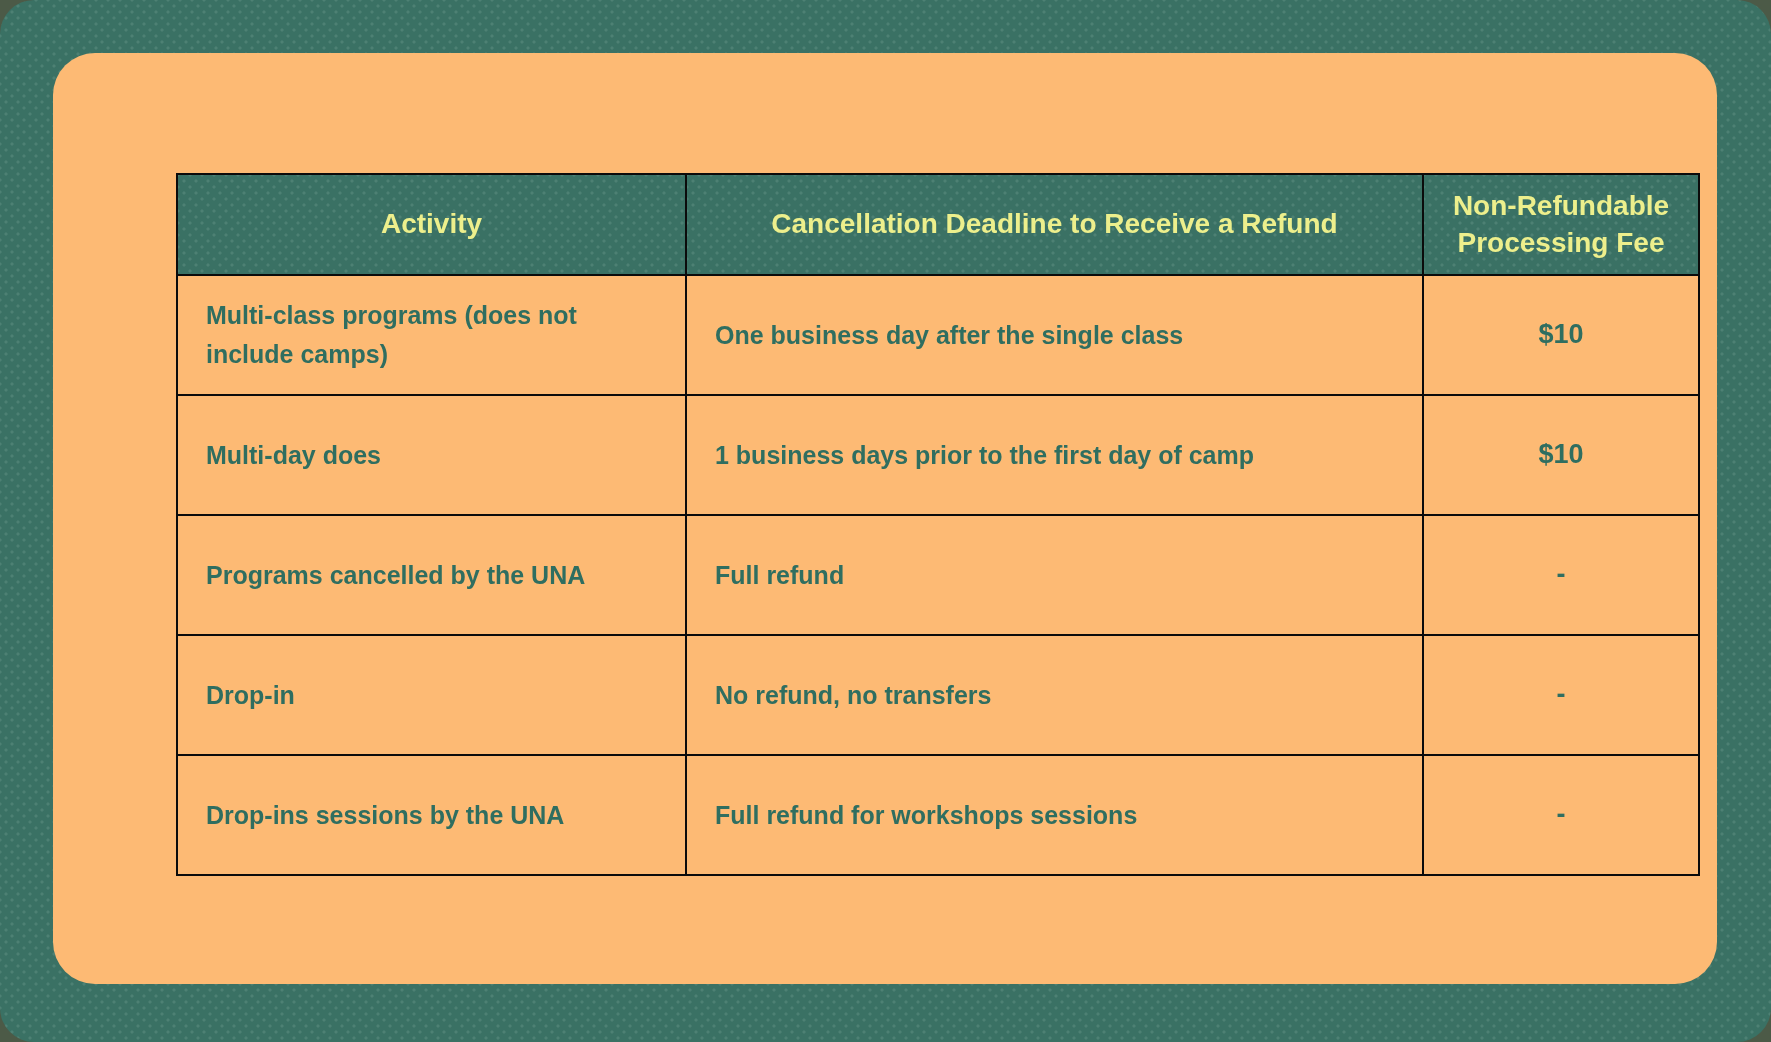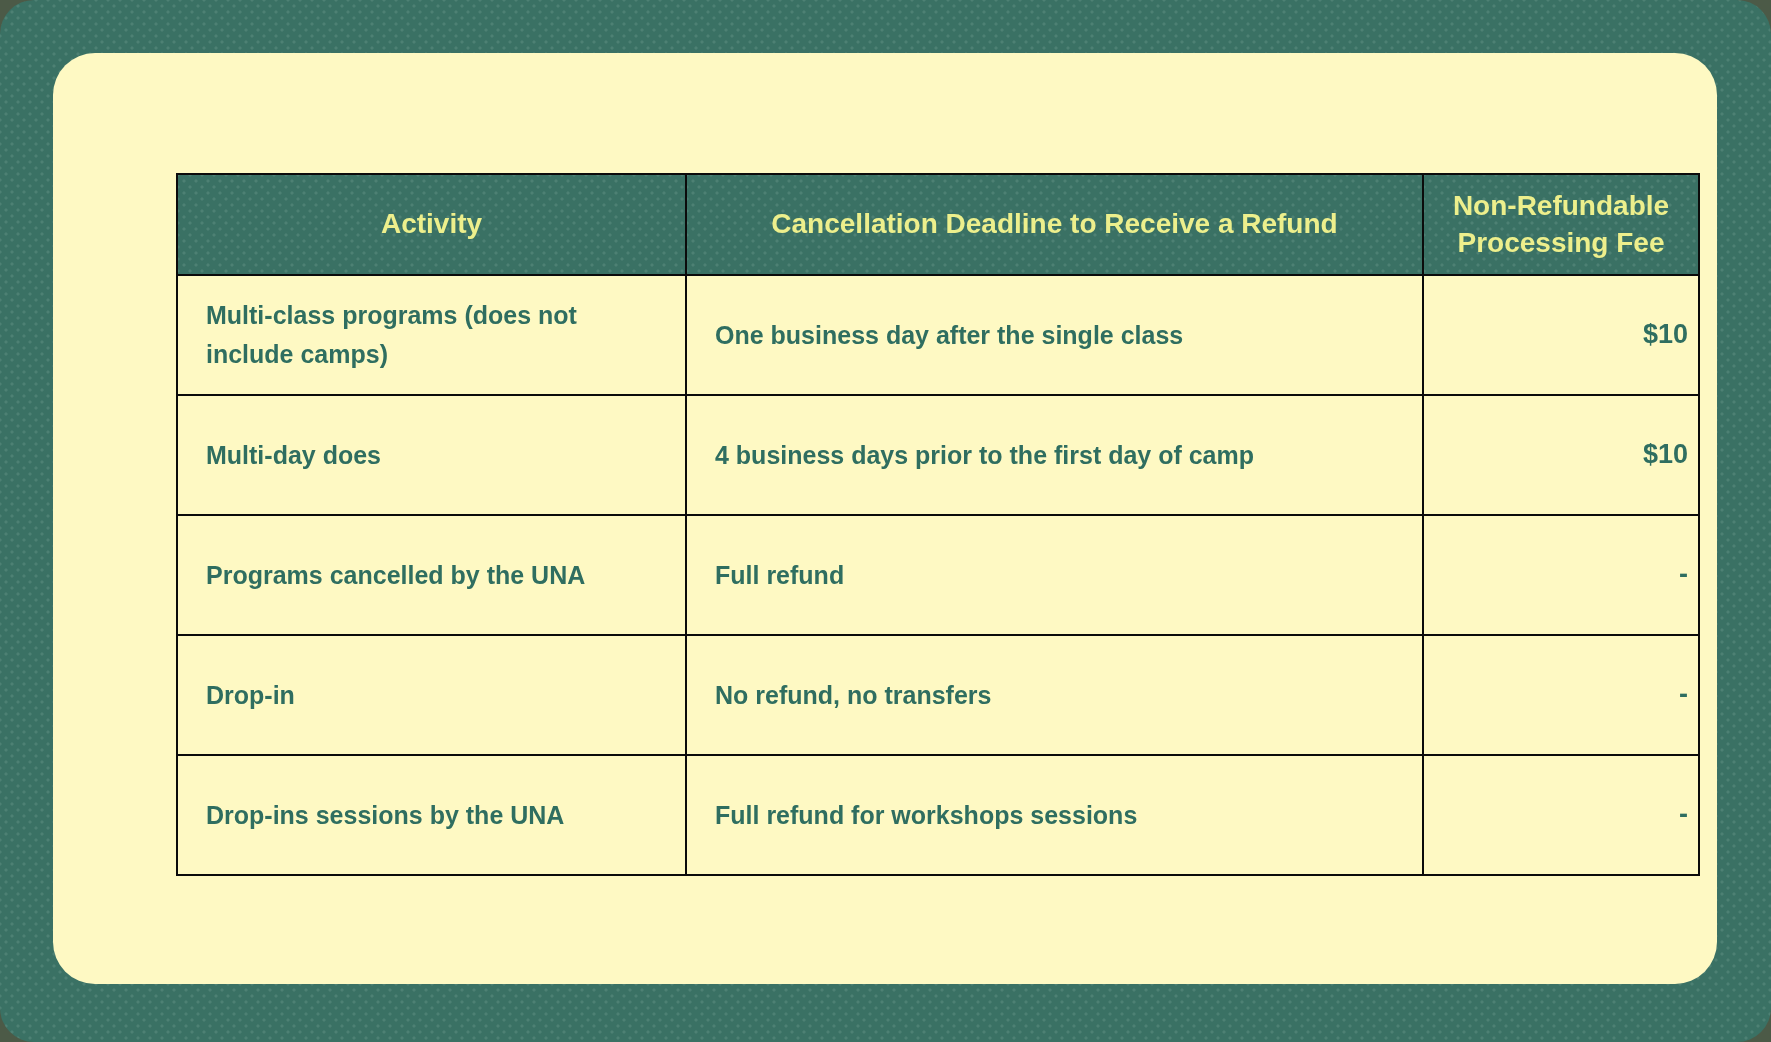--- a/index.html
+++ b/index.html
@@ -24,21 +24,21 @@
       radial-gradient(circle, rgba(210,235,220,0.13) 1.3px, transparent 1.8px);
     background-size: 12px 12px, 12px 12px;
     background-position: 0 0, 6px 6px;
   }
   .card {
     position: absolute;
     left: 53px;
     top: 53px;
     width: 1664px;
     height: 931px;
-    background: #fef9c3;
+    background: #fdba74;
     border-radius: 42px;
   }
   table.policy {
     position: absolute;
     left: 123px;
     top: 120px;
     width: 1522px;
     border-collapse: collapse;
     table-layout: fixed;
   }
@@ -68,21 +68,21 @@
     padding: 0 20px;
   }
   table.policy td {
     color: #2F6E60;
     font-size: 25px;
     line-height: 1.55;
     padding: 0 28px;
     text-align: left;
   }
   table.policy td.fee-cell {
-    text-align: right;
+    text-align: center;
     font-size: 27px;
     padding: 0 10px;
   }
 </style>
 </head>
 <body>
 
 <div class="green-bg"></div>
 
 <div class="card">
@@ -102,21 +102,21 @@
     <tbody id="table-body">
   <tr>
     <td class="activity-cell">Multi-class programs (does not include camps)</td>
     <td class="deadline-cell">One business day after the single class</td>
     <td class="fee-cell">$10</td>
   </tr>
 
 
   <tr>
     <td class="activity-cell">Multi-day does</td>
-    <td class="deadline-cell">4 business days prior to the first day of camp</td>
+    <td class="deadline-cell">1 business days prior to the first day of camp</td>
     <td class="fee-cell">$10</td>
   </tr>
 
   <tr>
     <td class="activity-cell">Programs cancelled by the UNA</td>
     <td class="deadline-cell">Full refund</td>
     <td class="fee-cell">-</td>
   </tr>
 
   <tr>

